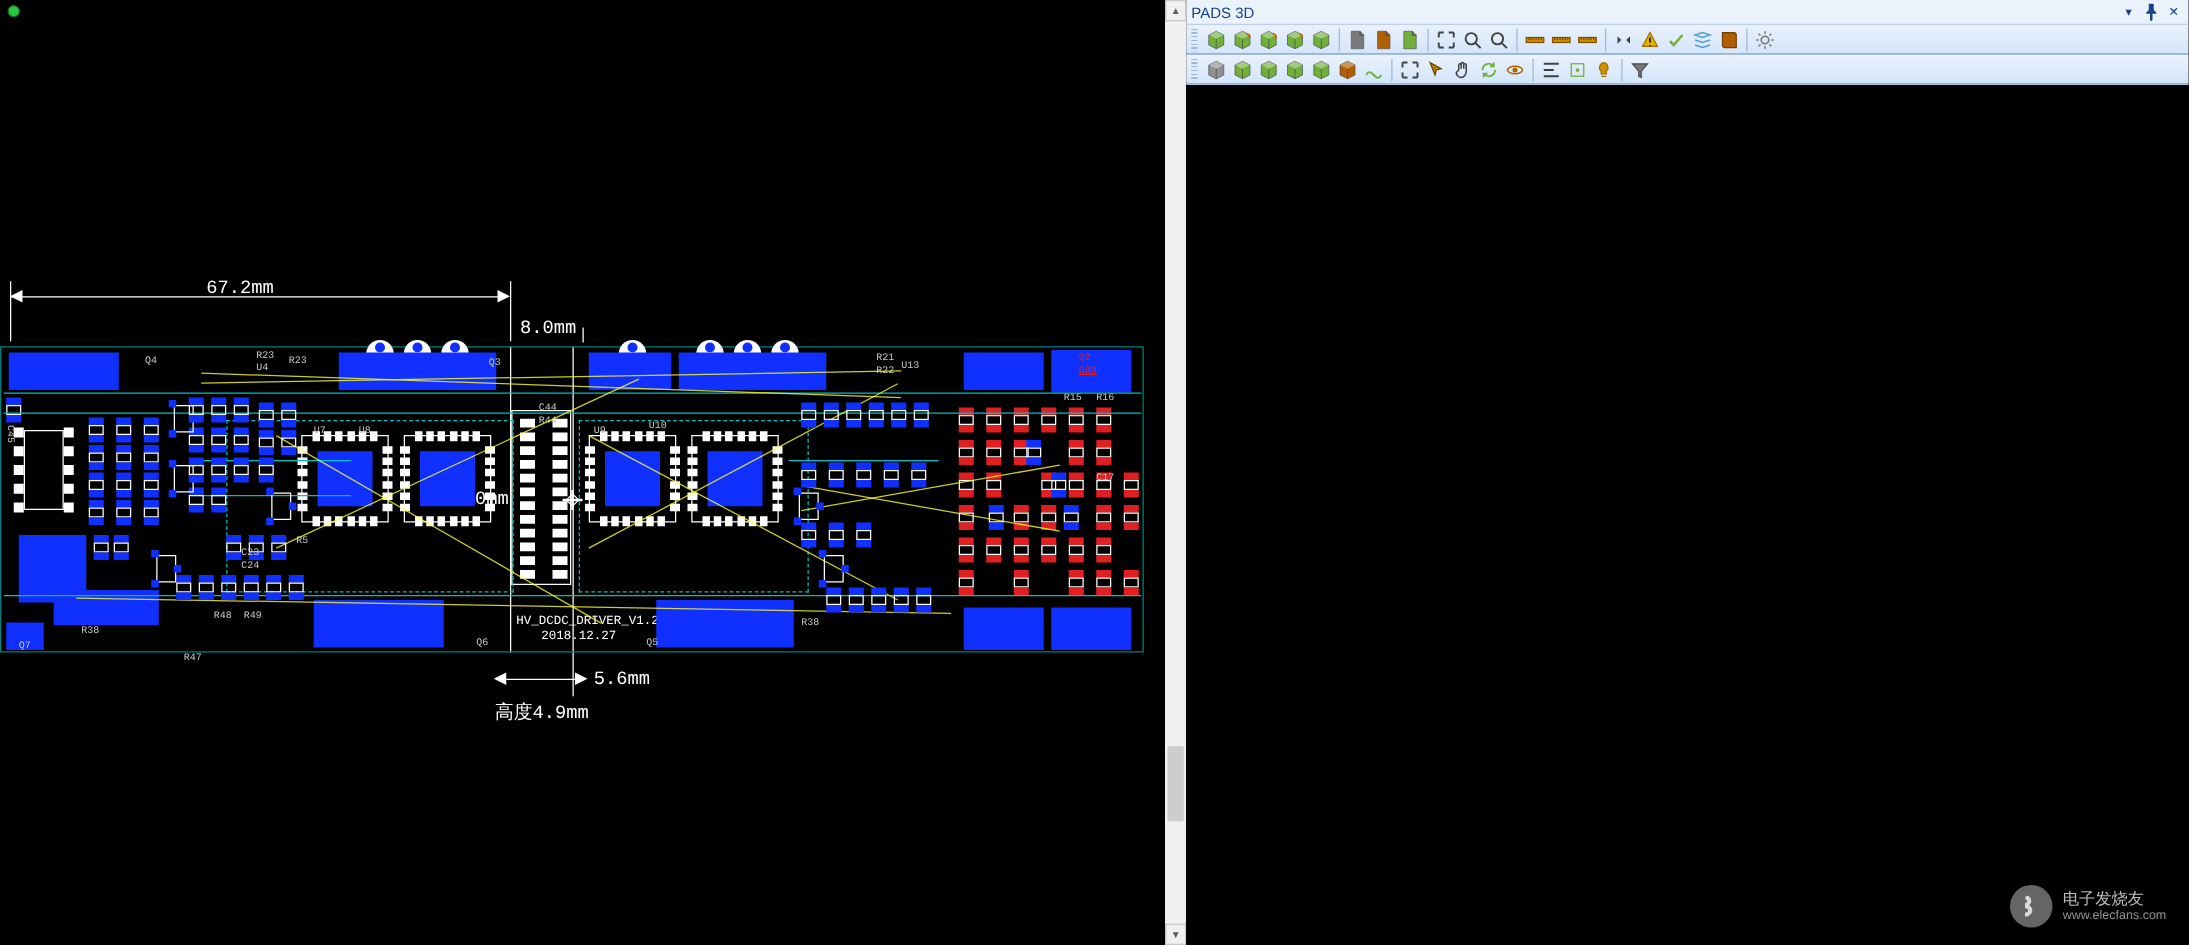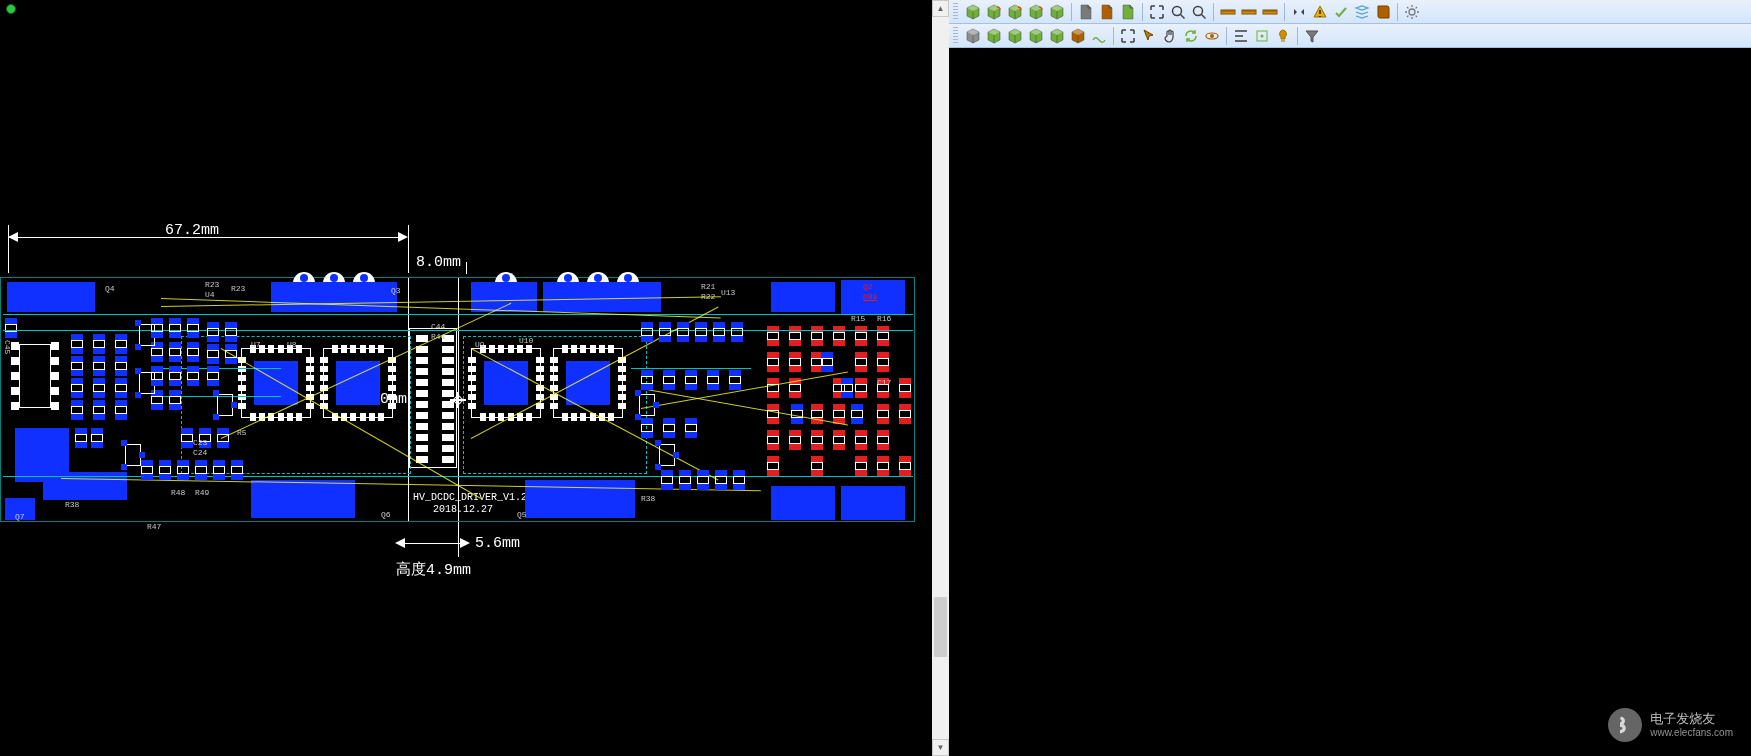--- a/index.html
+++ b/index.html
@@ -164,21 +164,21 @@
 
         <div class="copper-block" style="left:6px; top:4px; width:88px; height:30px; display:flex; gap:3px; padding:4px;">
           <div class="copper-finger" style="position:relative;width:9px;height:22px;"></div>
             <div class="copper-finger" style="position:relative;width:9px;height:22px;"></div>
             <div class="copper-finger" style="position:relative;width:9px;height:22px;"></div>
             <div class="copper-finger" style="position:relative;width:9px;height:22px;"></div>
             <div class="copper-finger" style="position:relative;width:9px;height:22px;"></div>
             <div class="copper-finger" style="position:relative;width:9px;height:22px;"></div>
             <div class="copper-finger" style="position:relative;width:9px;height:22px;"></div>
         </div>
-        <div class="reftxt" style="left:104px; top:6px;">Q4</div>
+        <div class="reftxt" style="left:115px; top:6px;">Q4</div>
 
         <div class="copper-block" style="left:270px; top:4px; width:126px; height:30px;"></div>
         <div class="reftxt" style="left:390px; top:8px;">Q3</div>
         <div class="copper-block" style="left:470px; top:4px; width:66px; height:30px;"></div>
         <div class="copper-block" style="left:542px; top:4px; width:118px; height:30px;"></div>
 
         <div class="copper-block" style="left:770px; top:4px; width:64px; height:30px; display:flex; gap:3px; padding:4px;">
           <div class="copper-finger" style="position:relative;width:9px;height:22px;"></div>
             <div class="copper-finger" style="position:relative;width:9px;height:22px;"></div>
             <div class="copper-finger" style="position:relative;width:9px;height:22px;"></div>
@@ -1011,20 +1011,30 @@
 
   <div class="vscroll">
     <div class="arrow-up">▲</div>
     <div class="track">
       <div class="thumb" style="top:580px; height:60px;"></div>
     </div>
     <div class="arrow-down">▼</div>
   </div>
 
   <div class="right-pane">
+    <div class="panel-title">
+      <span>PADS 3D</span>
+      <div class="ctl">▾</div>
+      <div class="ctl">
+          <svg viewBox="0 0 16 16">
+            <path d="M6 1h4v5l2 2v1H9v5l-1 1-1-1V9H4V8l2-2z" fill="#15428b"></path>
+          </svg>
+        </div>
+      <div class="ctl">✕</div>
+    </div>
     <div class="toolbar" id="tb1">
         <div class="grip"></div>
         <div class="tb-btn">
           <svg viewBox="0 0 16 16" style="color:#6faf3a">
             <use href="#g-cube"></use>
           </svg>
         </div>
         <div class="tb-btn">
           <svg viewBox="0 0 16 16" style="color:#6faf3a">
             <use href="#g-cube"></use>

